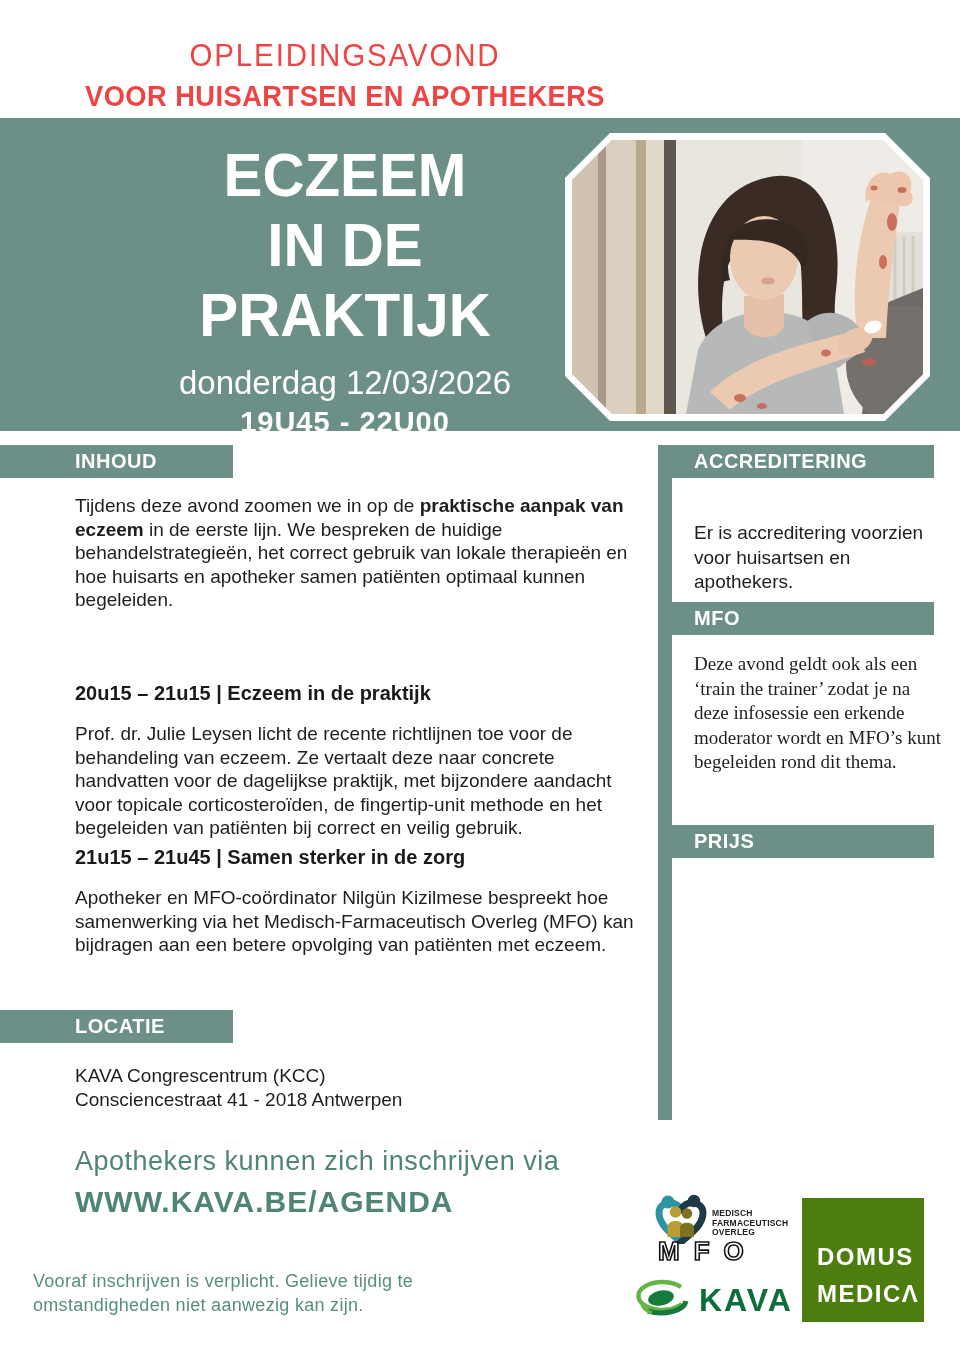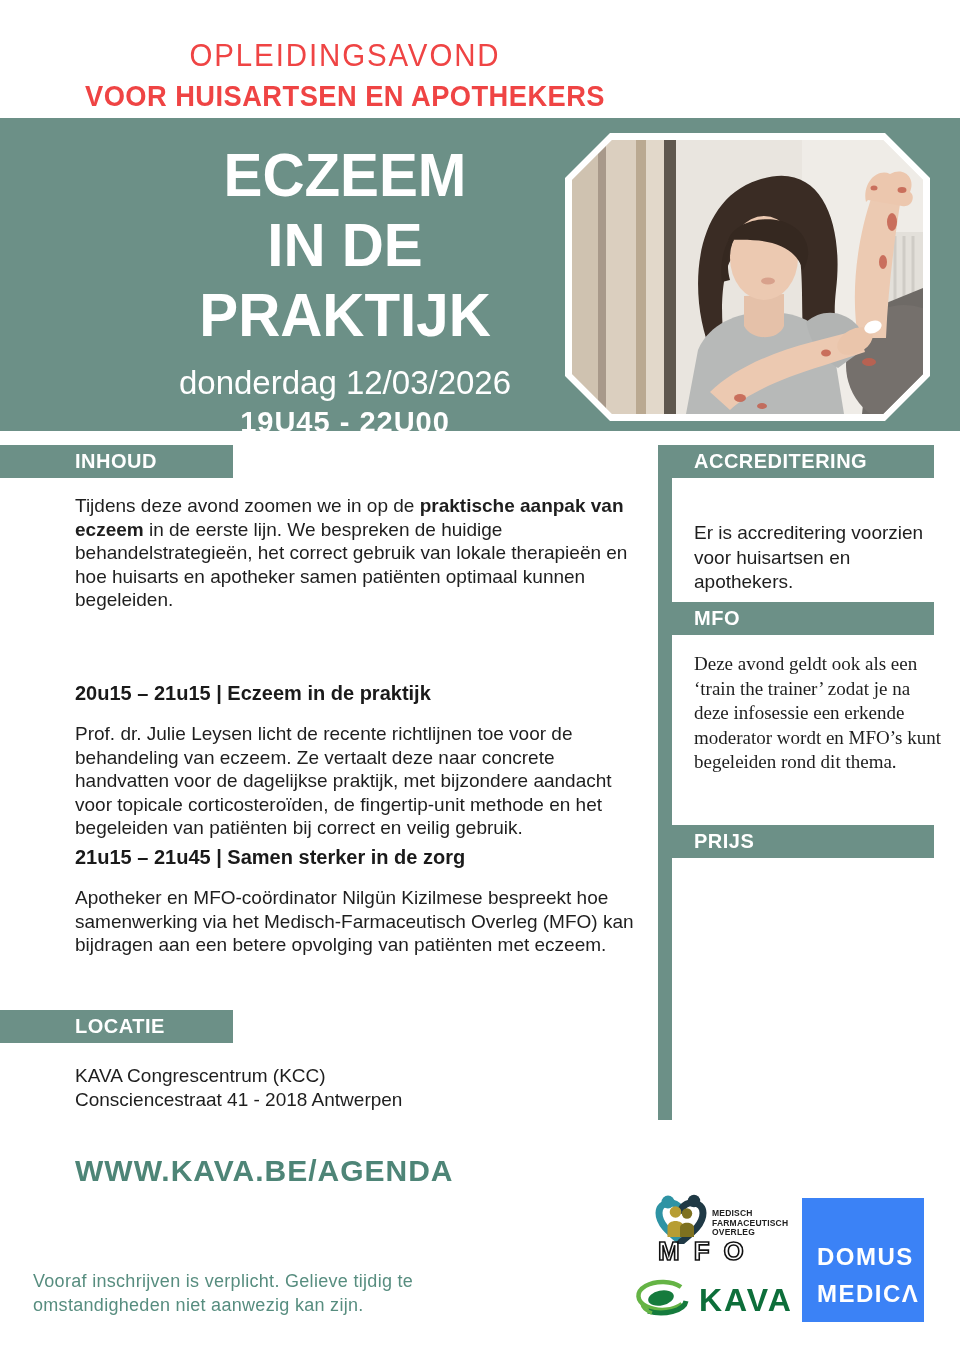--- a/index.html
+++ b/index.html
@@ -50,21 +50,21 @@
   .footer-note{position:absolute;left:33px;top:1270px;color:#578D7F;font-size:18px;line-height:23.5px;letter-spacing:0.3px;}
 
   
   .mfo-logo{position:absolute;left:652px;top:1192px;width:150px;height:76px;}
   .mfo-heart{position:absolute;left:2px;top:2px;}
   .mfo-caption{position:absolute;left:60px;top:17px;font-size:8.5px;line-height:9.5px;
                color:#222;font-weight:600;letter-spacing:0.2px;}
   .mfo-word{position:absolute;left:4px;top:46px;}
   .kava-logo{position:absolute;left:635px;top:1278px;display:flex;align-items:center;}
   .kava-word{font-size:32px;font-weight:700;color:#0D6E3A;letter-spacing:2px;margin-left:8px;}
-  .domus-logo{position:absolute;left:802px;top:1198px;width:122px;height:124px;background:#3b82f6;
+  .domus-logo{position:absolute;left:802px;top:1198px;width:122px;height:124px;background:#4d7c0f;
               color:#ffffff;box-sizing:border-box;padding:40px 0 0 15px;}
   .domus-line{font-size:24px;font-weight:700;letter-spacing:1.5px;line-height:37px;}
 </style>
 </head>
 <body>
 
 <div class="page">
 
   <div class="top-header">
     <div class="eyebrow">OPLEIDINGSAVOND</div>
@@ -170,20 +170,21 @@
   <div class="bar bar-right" style="top:602px;">
     <span>MFO</span>
   </div>
   <div class="right-col body-text" style="top:652px;font-family:Liberation Serif, serif;">Deze avond geldt ook als een ‘train the trainer’ zodat je na deze infosessie een erkende moderator wordt en MFO’s kunt begeleiden rond dit thema.</div>
 
   <div class="bar bar-right" style="top:825px;">
     <span>PRIJS</span>
   </div>
 
   <div class="reg">
+    <div class="reg-line">Apothekers kunnen zich inschrijven via</div>
     <div class="reg-url">WWW.KAVA.BE/AGENDA</div>
   </div>
 
   <div class="footer-note">
     <div>Vooraf inschrijven is verplicht. Gelieve tijdig te</div>
     <div>omstandigheden niet aanwezig kan zijn.</div>
   </div>
 
   <div class="mfo-logo">
     <svg class="mfo-heart" width="54" height="50" viewBox="0 0 54 50">

